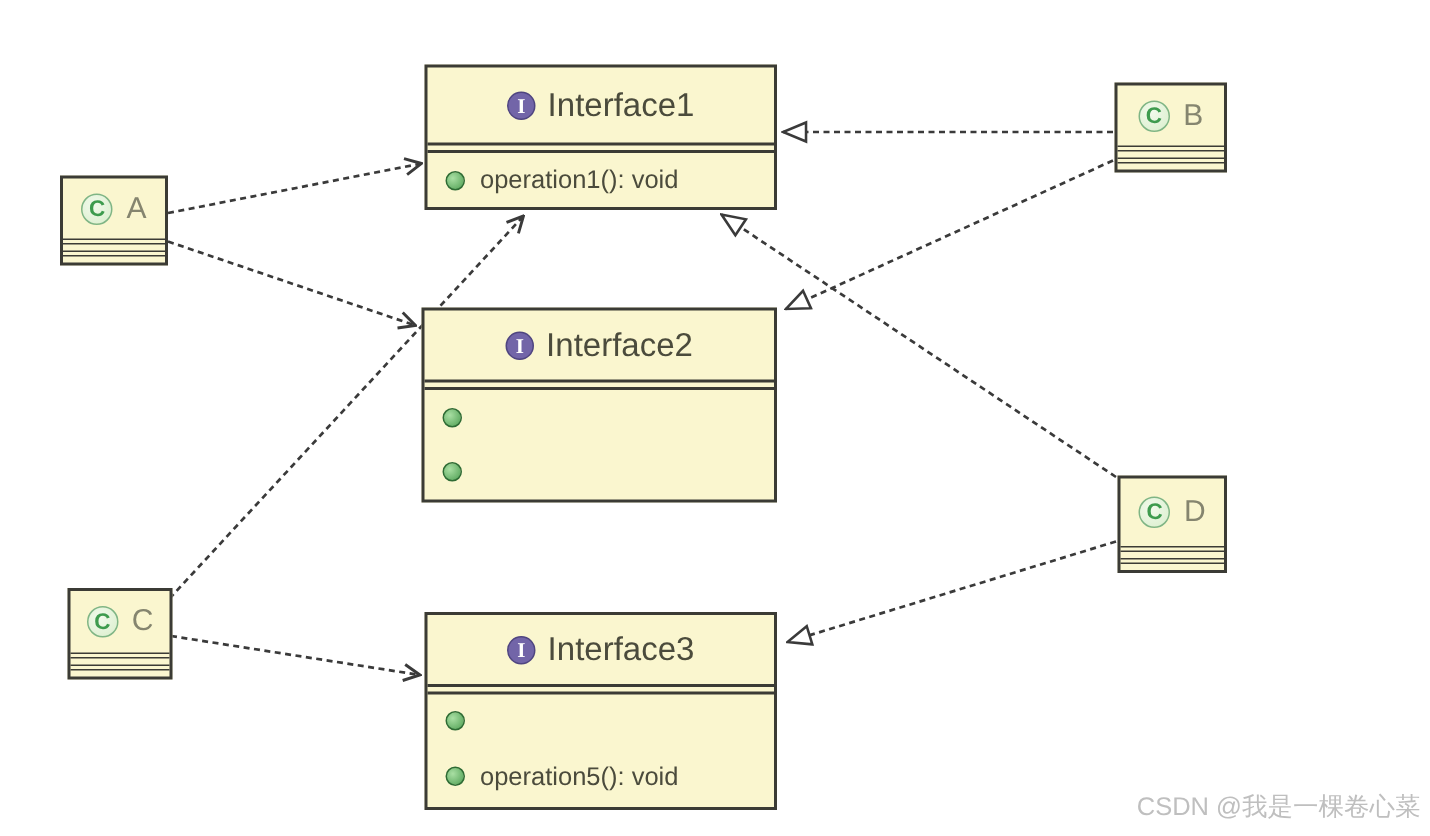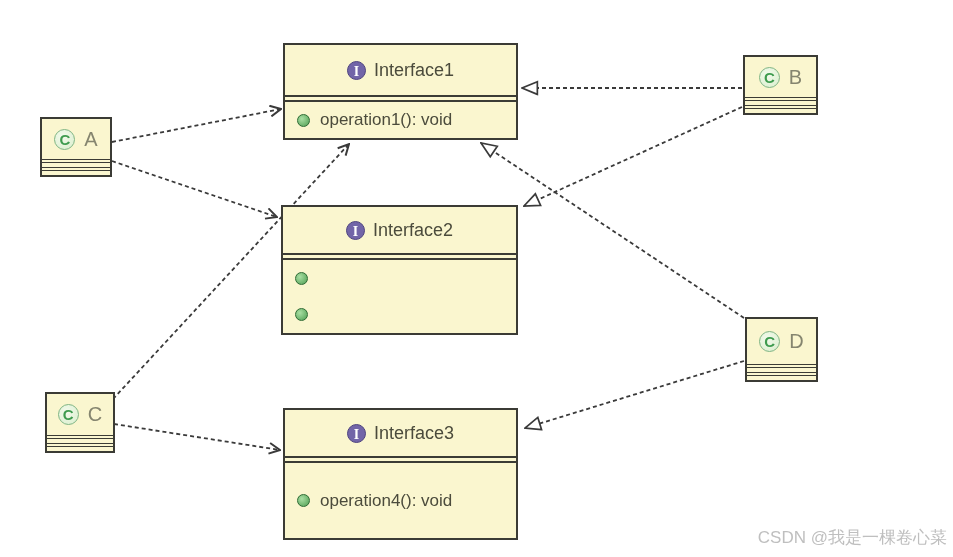--- a/index.html
+++ b/index.html
@@ -25,21 +25,21 @@
     display: flex; align-items: center; justify-content: center;
     gap: 8px; flex: 0 0 auto;
   }
   .ifc-icon {
     width: 19px; height: 19px; border-radius: 50%;
     background: #7265A8; border: 1px solid #4F4580;
     color: #ffffff; font-family: "Liberation Serif", serif; font-weight: bold;
     font-size: 14px; line-height: 19px; text-align: center;
     box-sizing: border-box;
   }
-  .ifc-title { font-size: 18px; color: #4B4B3C; }
+  .ifc-title { font-size: 22px; color: #4B4B3C; }
   .sep {
     flex: 0 0 auto; height: 7px; box-sizing: border-box;
     border-top: 2px solid #3B3B35; border-bottom: 2px solid #3B3B35;
   }
   .methods { flex: 1 1 auto; display: flex; flex-direction: column; }
   .method-row {
     flex: 1 1 auto; display: flex; align-items: center;
     padding-left: 12px; gap: 10px;
   }
   .method-bullet {
@@ -131,21 +131,24 @@
 
   <div class="umlbox" style="left:283px; top:408px; width:235px; height:132px;">
     <div class="ifc-header" style="height:46px;">
       <span class="ifc-icon">I</span>
       <span class="ifc-title">Interface3</span>
     </div>
     <div class="sep"></div>
     <div class="methods">
       <div class="method-row">
         <span class="method-bullet"></span>
-        <span class="method-label">operation4(): void</span>
+      </div>
+      <div class="method-row">
+        <span class="method-bullet"></span>
+        <span class="method-label">operation5(): void</span>
       </div>
     </div>
   </div>
 
   <div class="umlbox classbox" style="left:40px; top:117px; width:72px; height:60px;">
     <div class="cls-header">
       <span class="cls-icon">C</span>
       <span class="cls-label">A</span>
     </div>
     <div class="cls-compartment"></div>

